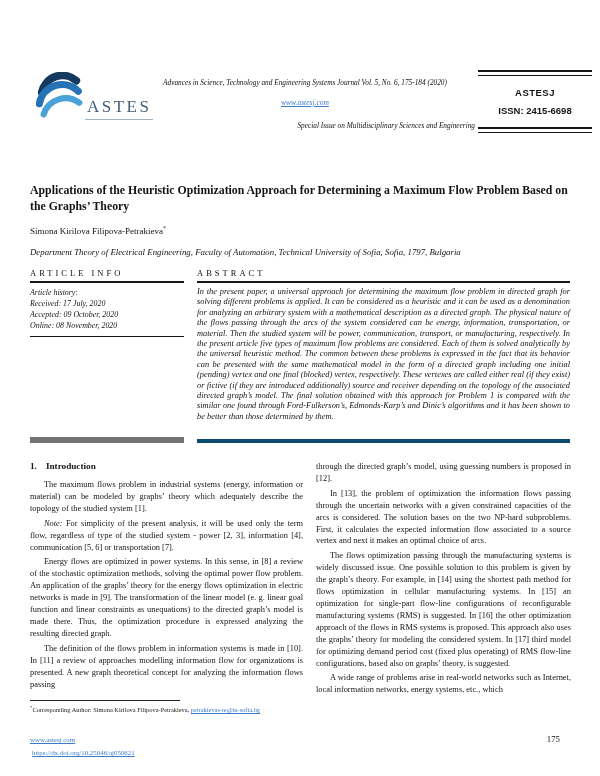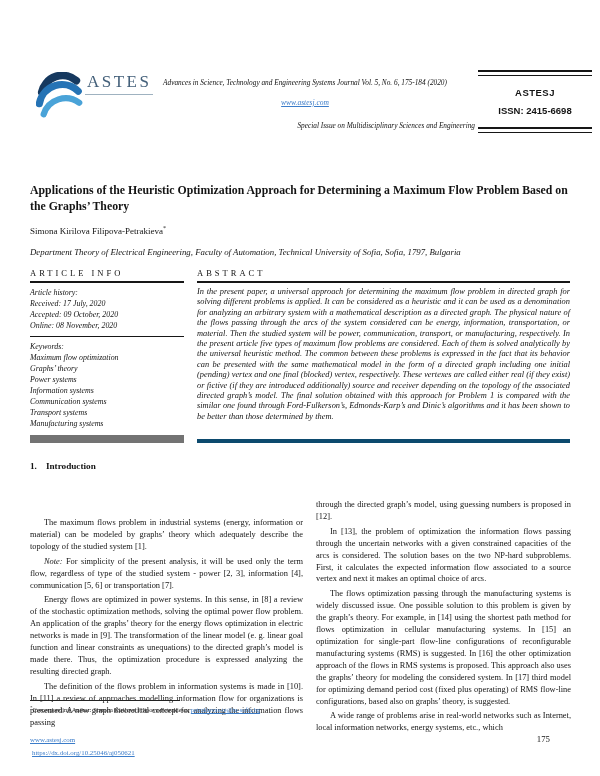--- a/index.html
+++ b/index.html
@@ -4,21 +4,21 @@
 <style>
   * { margin:0; padding:0; box-sizing:border-box; }
   html,body { background:#e8e8e8; }
   #page {
     position:relative; width:600px; height:776px; margin:0 auto;
     background:#ffffff; color:#141414;
     font-family:"Liberation Serif", serif;
     overflow:hidden;
   }
   
-  .logo { position:absolute; left:36px; top:72px; display:flex; align-items:flex-start; }
+  .logo { position:absolute; left:36px; top:72px; display:flex; align-items:flex-end; }
   .logo svg { width:48px; height:48px; }
   .logo-word {
     font-size:17px; letter-spacing:2.5px; color:#44607a;
     border-bottom:1.5px solid #9fb2c0; padding:0 2px 2px 2px; margin-left:1px;
   }
   .head-center { position:absolute; left:135px; top:78px; width:340px; text-align:center; }
   .journal-line { font-style:italic; font-size:7.3px; line-height:9px; color:#111; }
   .head-link { display:inline-block; margin-top:11px; font-size:7.5px; font-style:italic; }
   .special-line { margin-top:12px; font-style:italic; font-size:7.3px; color:#111;text-align:right; }
   .link { color:#3b7cc9; text-decoration:underline; cursor:pointer; }
@@ -31,45 +31,45 @@
   .title { position:absolute; left:30px; top:183px; width:542px;
            font-weight:bold; font-size:11.8px; line-height:15.5px; }
   .author { position:absolute; left:30px; top:225px; font-size:9px; }
   .author sup { font-size:6px; }
   .affiliation { position:absolute; left:30px; top:247px; width:540px;
                  font-style:italic; font-size:8.8px; }
   
   .col-heading { font-size:8.5px; letter-spacing:3px; padding-bottom:3px;
                  border-bottom:2px solid #161616; color:#111; }
   .info-col { position:absolute; left:30px; top:268px; width:154px; height:175px;
-              border-bottom:8px solid #737373; }
+              border-bottom:6px solid #737373; }
   .history { font-style:italic; font-size:7.9px; line-height:11px; margin-top:4px; }
   .info-sep { border-bottom:1.5px solid #161616; margin:5px 0 4px 0; }
   .keywords { font-style:italic; font-size:7.9px; line-height:11px; }
   .abstract-col { position:absolute; left:197px; top:268px; width:373px; height:175px;
                   border-bottom:4px solid #0c4a6e; }
   .abstract-text { font-style:italic; font-size:8.4px; line-height:10.4px;
                    text-align:justify; margin-top:4px; }
   
   .section-heading { position:absolute; left:30px; top:461px; font-weight:bold; font-size:9.2px;text-align:right; }
   .section-heading .num { display:inline-block; margin-right:9px; }
-  .body-col { font-size:8.4px; line-height:11.9px; text-align:justify;margin-top:38px; }
+  .body-col { font-size:8.4px; line-height:11.9px; text-align:justify; }
   .col-left  { position:absolute; left:30px;  top:479px; width:273px; }
   .col-right { position:absolute; left:316px; top:461px; width:255px; }
   .body-col p { margin-bottom:3px; text-indent:14px; }
   .body-col p.no-indent { text-indent:0; }
   .note-label { font-style:italic; }
   
   .fn-rule { position:absolute; left:30px; top:700px; width:150px; border-top:1px solid #222; }
   .footnote { position:absolute; left:30px; top:704px; width:252px;
               font-size:6.4px; line-height:8.6px; color:#222; }
   .footnote sup { font-size:5px; }
   .footer-site { position:absolute; left:30px; top:736px; font-size:6.9px; }
   .footer-doi  { position:absolute; left:32px; top:749px; font-size:6.9px; }
-  .page-num { position:absolute; right:50px; top:734px; font-size:8.8px; }
+  .page-num { position:absolute; right:40px; top:734px; font-size:8.8px; }
 </style>
 </head>
 <body>
 
 <div id="page">
 
   <div class="logo">
     <svg viewBox="0 0 100 100" aria-hidden="true">
       <path d="M12 42 A44 44 0 0 1 84 18" stroke="#16395f" stroke-width="16" fill="none" stroke-linecap="round"></path>
       <path d="M7 66 A48 48 0 0 1 88 40" stroke="#2573b5" stroke-width="15" fill="none" stroke-linecap="round"></path>
@@ -100,33 +100,20 @@
     <div class="history">
       <div>Article history:</div>
       <div>
 
       <div>Received: 17 July, 2020</div>
           <div>Accepted: 09 October, 2020</div>
           <div>Online: 08 November, 2020</div>
         </div>
     </div>
     <div class="info-sep"></div>
-    <div class="keywords">
-      <div>Keywords:</div>
-      <div>
-
-      <div>Maximum flow optimization</div>
-          <div>Graphs’ theory</div>
-          <div>Power systems</div>
-          <div>Information systems</div>
-          <div>Communication systems</div>
-          <div>Transport systems</div>
-          <div>Manufacturing systems</div>
-        </div>
-    </div>
   </div>
 
   <div class="abstract-col">
     <div class="col-heading">ABSTRACT</div>
     <div class="abstract-text">In the present paper, a universal approach for determining the maximum flow problem in directed graph for solving different problems is applied. It can be considered as a heuristic and it can be used as a denomination for analyzing an arbitrary system with a mathematical description as a directed graph. The physical nature of the flows passing through the arcs of the system considered can be energy, information, transportation, or material. Then the studied system will be power, communication, transport, or manufacturing, respectively. In the present article five types of maximum flow problems are considered. Each of them is solved analytically by the universal heuristic method. The common between these problems is expressed in the fact that its behavior can be presented with the same mathematical model in the form of a directed graph including one initial (pending) vertex and one final (blocked) vertex, respectively. These vertexes are called either real (if they exist) or fictive (if they are introduced additionally) source and receiver depending on the topology of the associated directed graph’s model. The final solution obtained with this approach for Problem 1 is compared with the similar one found through Ford-Fulkerson’s, Edmonds-Karp’s and Dinic’s algorithms and it has been shown to be better than those determined by them.</div>
   </div>
 
   <div class="section-heading">
     <span class="num">1.</span><span>Introduction</span>
   </div>

